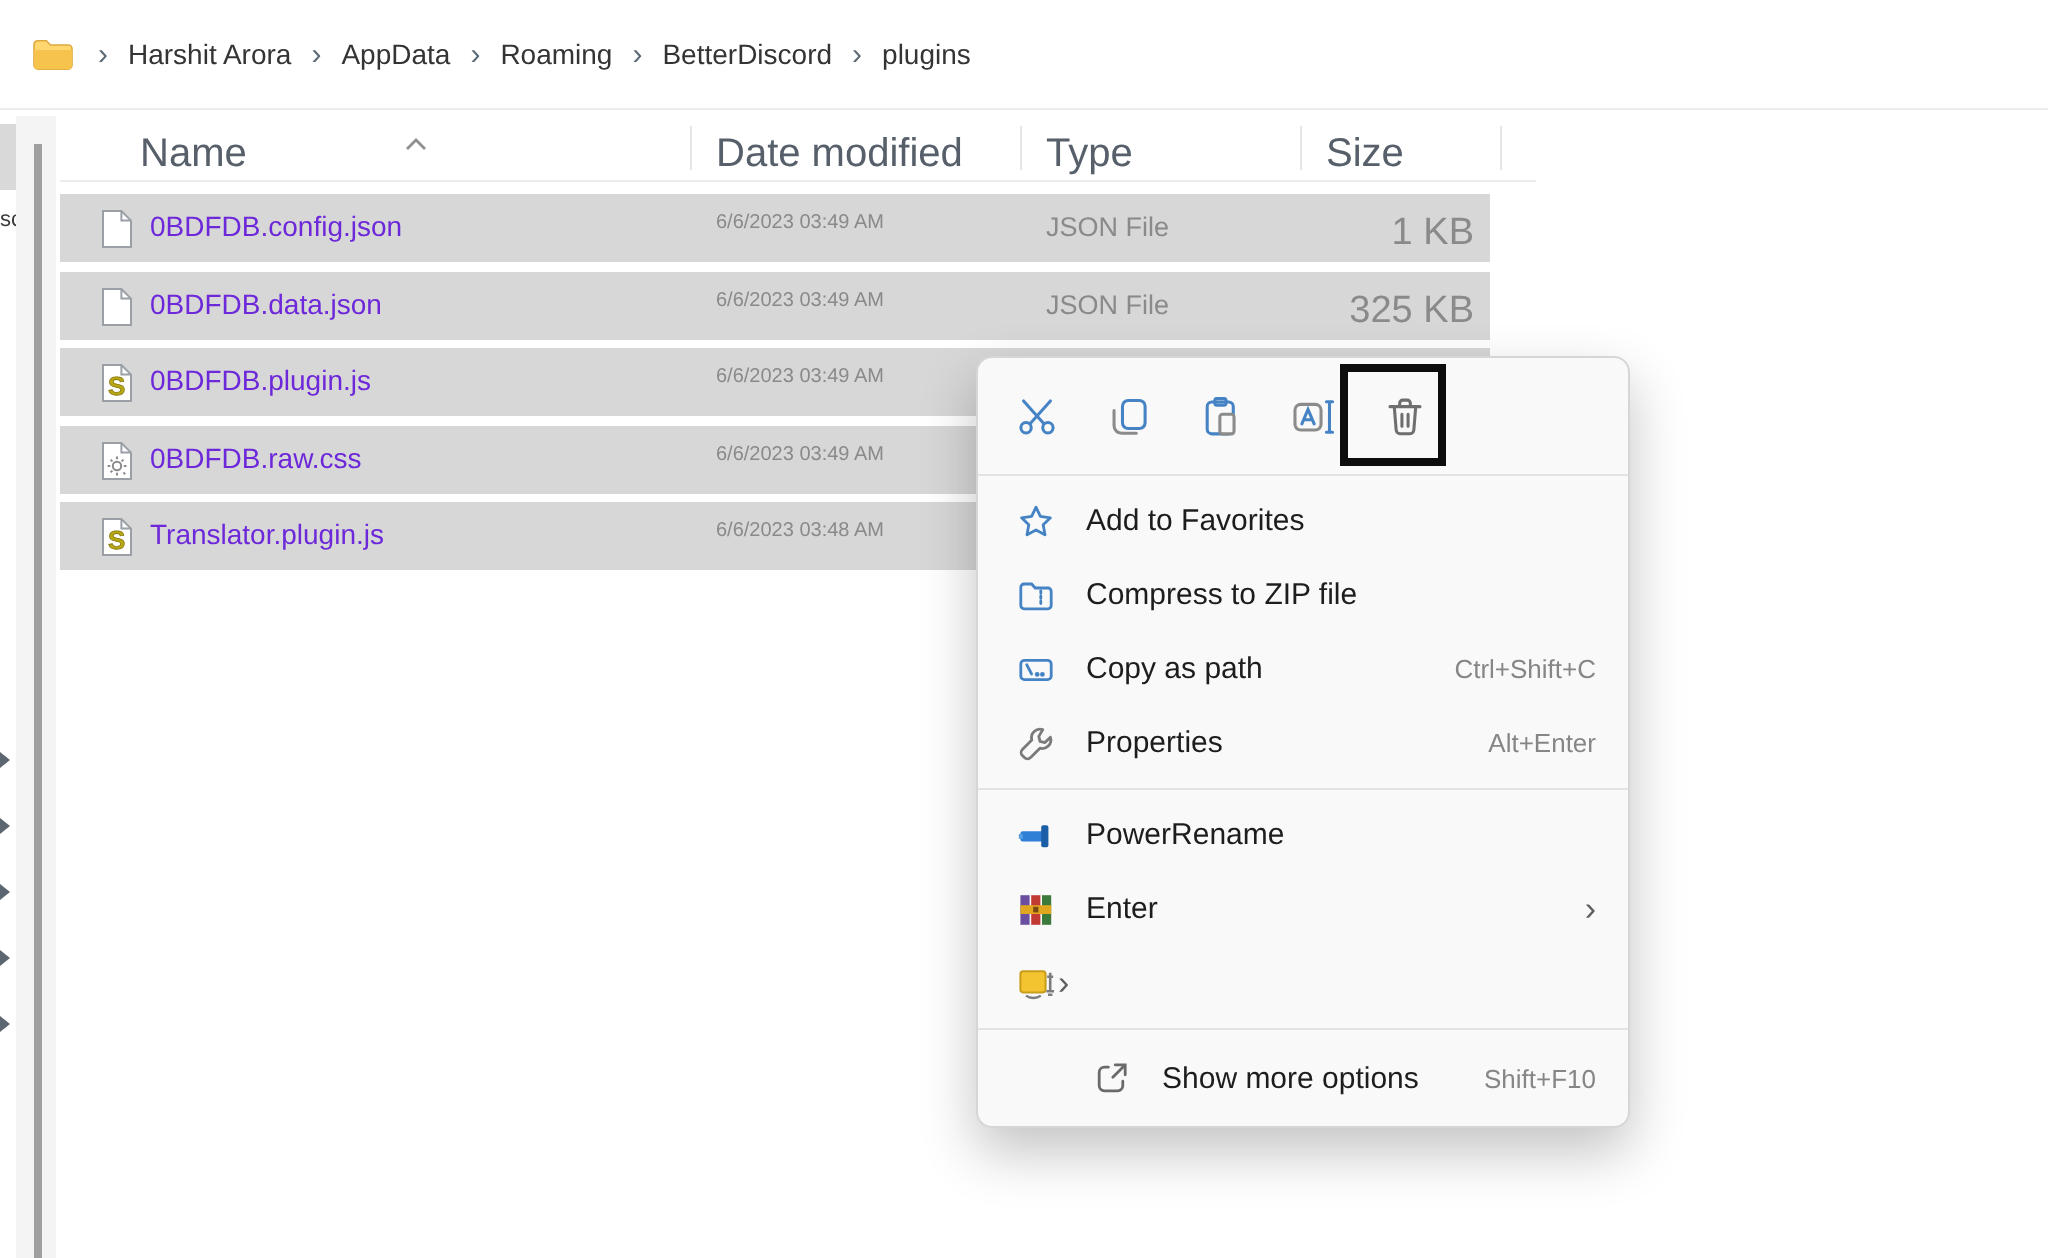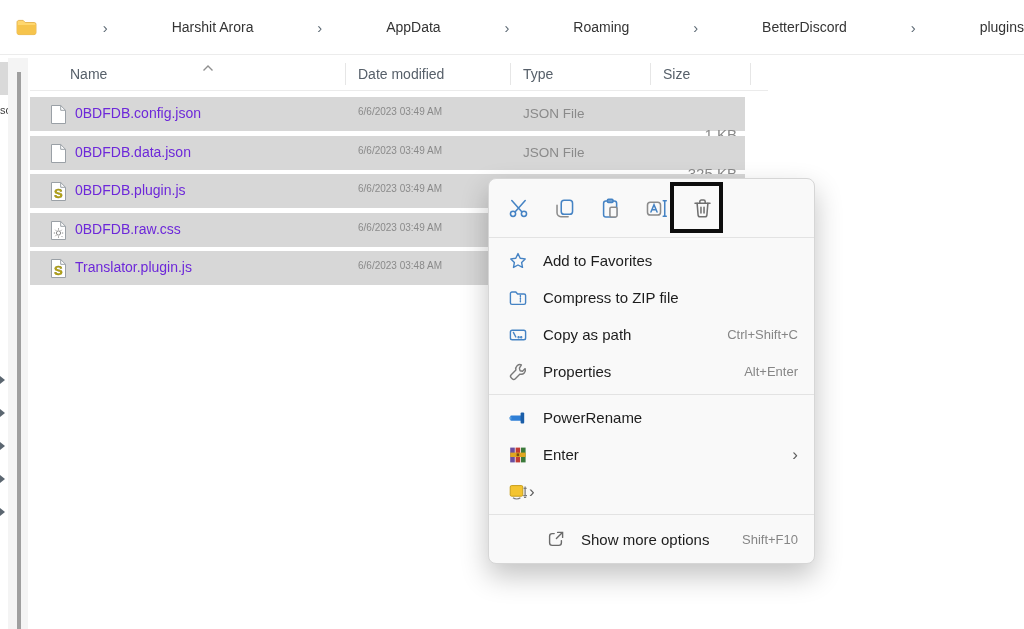--- a/index.html
+++ b/index.html
@@ -3,49 +3,49 @@
 <meta charset="utf-8">
 <style>
   * { margin:0; padding:0; box-sizing:border-box; }
   html,body { width:1024px; height:629px; overflow:hidden; background:#fff;
     font-family:"Liberation Sans", sans-serif; }
   .stage { position:relative; width:1024px; height:629px; background:#fff; }
 
   
   .topbar { position:absolute; left:0; top:0; width:1024px; height:55px;
     background:#fff; border-bottom:1px solid #ececec;
-    display:flex; align-items:center; padding-left:16px;justify-content:space-between; }
+    display:flex; align-items:center; padding-left:16px; }
   .crumb-sep { color:#5d6a75; font-size:13px; margin:0 10px; }
   .crumb-sep::before { content:"\203A"; font-size:15px; }
   .crumb { color:#343434; font-size:14px; cursor:default; white-space:nowrap; }
   .folder-ic { display:inline-flex; margin-right:2px; }
 
   
   .nav-clip-box { position:absolute; left:0; top:62px; width:8px; height:33px; background:#d9d9d9; }
   .nav-clip-text { position:absolute; left:0; top:104px; font-size:11px; color:#3c3c3c; }
   .scroll-track { position:absolute; left:8px; top:58px; width:20px; height:571px; background:#f4f4f4; }
   .scroll-thumb { position:absolute; left:17px; top:72px; width:4px; height:557px; background:#9f9f9f; }
   .tree-chevron { position:absolute; left:-5px; width:0; height:0;
     border-left:10px solid #5b6670; border-top:8px solid transparent; border-bottom:8px solid transparent; }
 
   
   .list-header { position:absolute; left:30px; top:58px; width:738px; height:33px;
-    border-bottom:1px solid #ebebeb; color:#57606a; font-size:14px; }
+    border-bottom:1px solid #ebebeb; color:#57606a; font-size:20px; }
   .col-label { position:absolute; top:8px; }
   .col-div { position:absolute; top:5px; width:1px; height:22px; background:#e6e6e6; }
   .sort-ic { position:absolute; left:172px; top:1px; }
 
   
   .file-row { position:absolute; left:30px; width:715px; height:34px;
     background:#d7d7d7; display:flex; align-items:center; }
   .file-ic { position:absolute; left:20px; top:7px; }
   .fname { position:absolute; left:45px; top:8px; font-size:14px; color:#6d28d9; }
   .fdate { position:absolute; left:328px; top:9px; font-size:10px; color:#8a8a8a; }
   .ftype { position:absolute; left:493px; top:9px; font-size:13.5px; color:#8a8a8a; }
-  .fsize { position:absolute; right:8px; top:9px; font-size:15px; color:#8a8a8a;margin-top:20px; }
+  .fsize { position:absolute; right:8px; top:9px; font-size:19px; color:#8a8a8a; }
 
   
   .ctx-menu { position:absolute; left:488px; top:178px; width:327px;
     background:#f9f9f9; border:1px solid #d6d6d6; border-radius:8px;
     box-shadow:0 12px 28px rgba(0,0,0,.24); padding:4px 0; z-index:10; }
   .ctx-toolbar { height:50px; display:flex; align-items:center; padding-left:6px; }
   .tool-btn { width:46px; height:44px; display:flex; align-items:center; justify-content:center; cursor:default; }
   .ctx-sep { height:1px; background:#e3e3e3; margin:4px 0; }
   .ctx-item { height:37px; display:flex; align-items:center; padding:0 16px 0 18px; cursor:default; }
   .ctx-item.tall { height:40px;margin-left:38px; }

